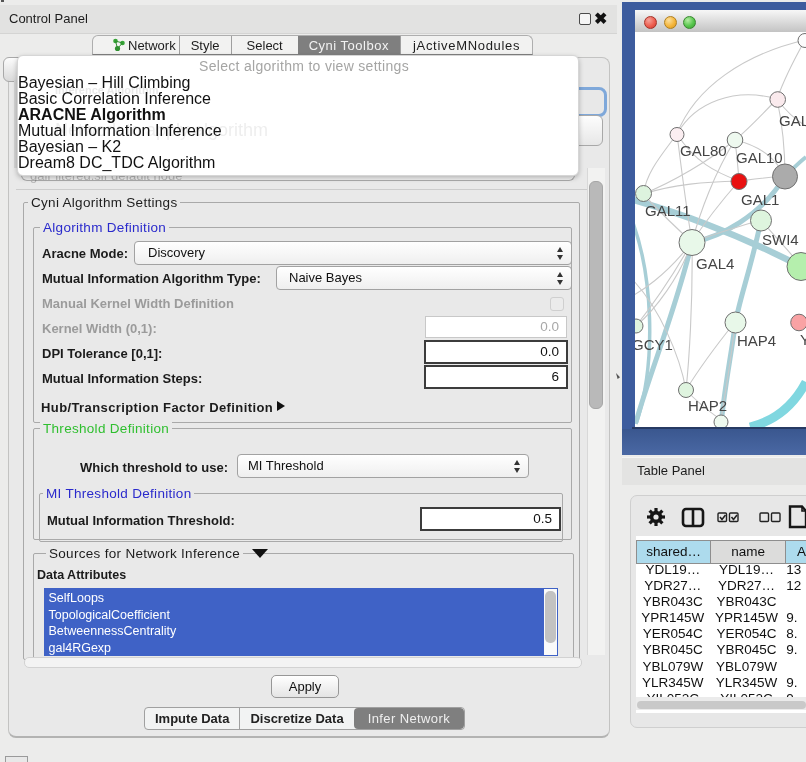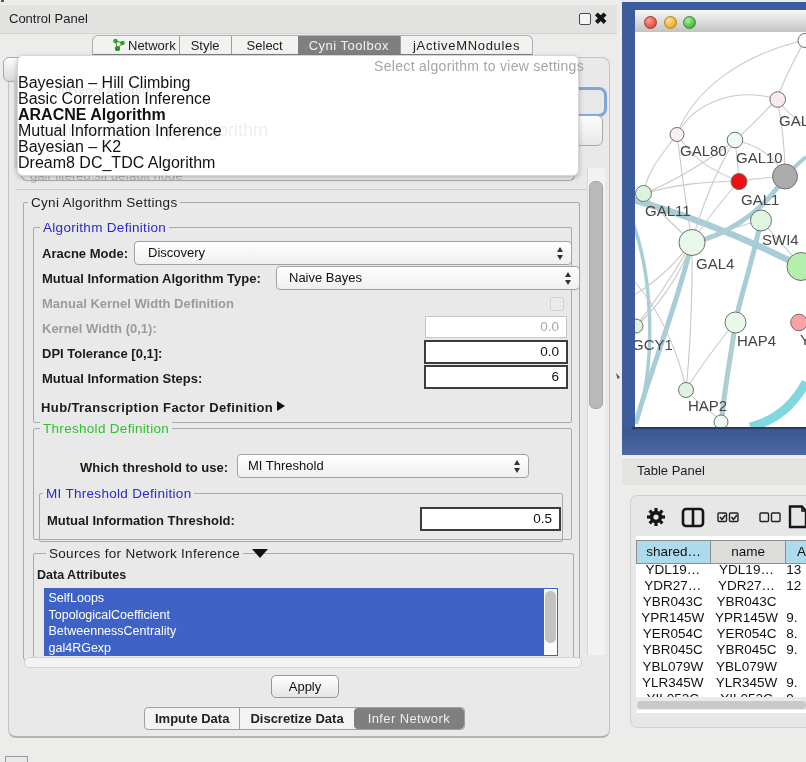--- a/index.html
+++ b/index.html
@@ -56,21 +56,21 @@
 
 <div class="group" style="left:33px;top:227px;width:537px;height:194px;">
   <span class="glabel" style="left:6px;color:#2a2acc;">Algorithm Definition</span>
 </div>
 <div class="lbl" style="left:42px;top:246px;">Aracne Mode:</div>
 <div class="combo" style="left:134px;top:241px;width:436px;height:22px;">
     <span class="ctext" style="left:13px;">Discovery</span>
     <span class="arr" style="top:0;height:22px;"></span>
   </div>
 <div class="lbl" style="left:42px;top:271px;">Mutual Information Algorithm Type:</div>
-<div class="combo" style="left:276px;top:266px;width:294px;height:22px;padding-left:8px;">
+<div class="combo" style="left:276px;top:266px;width:294px;height:22px;">
     <span class="ctext" style="left:12px;">Naive Bayes</span>
     <span class="arr" style="top:0;height:22px;"></span>
   </div>
 <div class="lbl" style="left:42px;top:296px;color:#9b9b9b;">Manual Kernel Width Definition</div>
 <div class="abs" style="left:550px;top:297px;width:12px;height:12px;background:#ebebeb;border:1px solid #cfcfcf;border-radius:3px;"></div>
 <div class="lbl" style="left:42px;top:321px;color:#9b9b9b;">Kernel Width (0,1):</div>
 <div class="tfield" style="left:425px;top:316px;width:133px;height:20px;border:1px solid #c8c8c8;line-height:20px;padding-right:7px;color:#a8a8a8;">0.0</div>
 <div class="lbl" style="left:42px;top:346px;">DPI Tolerance [0,1]:</div>
 <div class="tfield" style="left:424px;top:340px;width:133px;height:20px;border:2px solid #3c3c3c;line-height:20px;padding-right:7px;">0.0</div>
 <div class="lbl" style="left:42px;top:371px;">Mutual Information Steps:</div>
@@ -109,21 +109,21 @@
 
 <div class="abs" style="left:144px;top:707px;height:21px;border:1px solid #a0a0a0;border-radius:4px;background:#f2f3f3;display:flex;font-size:13px;font-weight:bold;color:#222;overflow:hidden;">
   <div style="padding:3px 10px 0 10px;border-right:1px solid #9f9f9f;">Impute Data</div>
   <div style="padding:3px 10px 0 10px;">Discretize Data</div>
   <div style="padding:3px 14px 0 14px;background:#7f7f7f;color:#efefef;font-weight:normal;border-radius:4px;letter-spacing:0.4px;">Infer Network</div>
 </div>
 
 <div class="abs" style="left:5px;top:756px;width:21px;height:10px;background:#e8e8e8;border:1px solid #9a9a9a;"></div>
 
 <div class="abs" style="left:17px;top:55px;width:560px;height:119px;background:#fff;border:1px solid #d6d6d6;border-radius:6px;box-shadow:0 2px 5px rgba(0,0,0,0.25);z-index:50;"></div>
-<div class="abs" style="left:24px;top:57.5px;width:560px;text-align:right;font-size:14px;letter-spacing:0.3px;color:#a5a5a4;z-index:51;">Select algorithm to view settings</div>
+<div class="abs" style="left:24px;top:57.5px;width:560px;text-align:center;font-size:14px;letter-spacing:0.3px;color:#a5a5a4;z-index:51;">Select algorithm to view settings</div>
 <div class="abs" style="left:18px;top:75px;font-size:16px;color:#111;line-height:16px;z-index:51;">Bayesian – Hill Climbing<br>Basic Correlation Inference<br><span class="bold">ARACNE Algorithm</span><br>Mutual Information Inference<br>Bayesian – K2<br>Dream8 DC_TDC Algorithm</div>
 
 <div class="abs" style="left:55px;top:84px;font-size:11px;font-weight:bold;color:rgba(80,80,80,0.13);z-index:52;">Inference Algorithm</div>
 <div class="abs" style="left:55px;top:120px;font-size:18px;font-weight:normal;color:rgba(80,80,80,0.10);z-index:52;">Network to apply algorithm</div>
 <div class="abs" style="left:30px;top:168px;font-size:13px;color:rgba(80,80,80,0.35);z-index:49;">galFiltered.sif default node</div>
 
 <div class="abs" style="left:616px;top:373px;width:4px;height:6px;background:#555;clip-path:polygon(0 0,100% 70%,40% 100%);"></div>
 
 <div class="abs" style="left:622px;top:2px;width:184px;height:453px;background:#3d5c9e;"></div>
 

